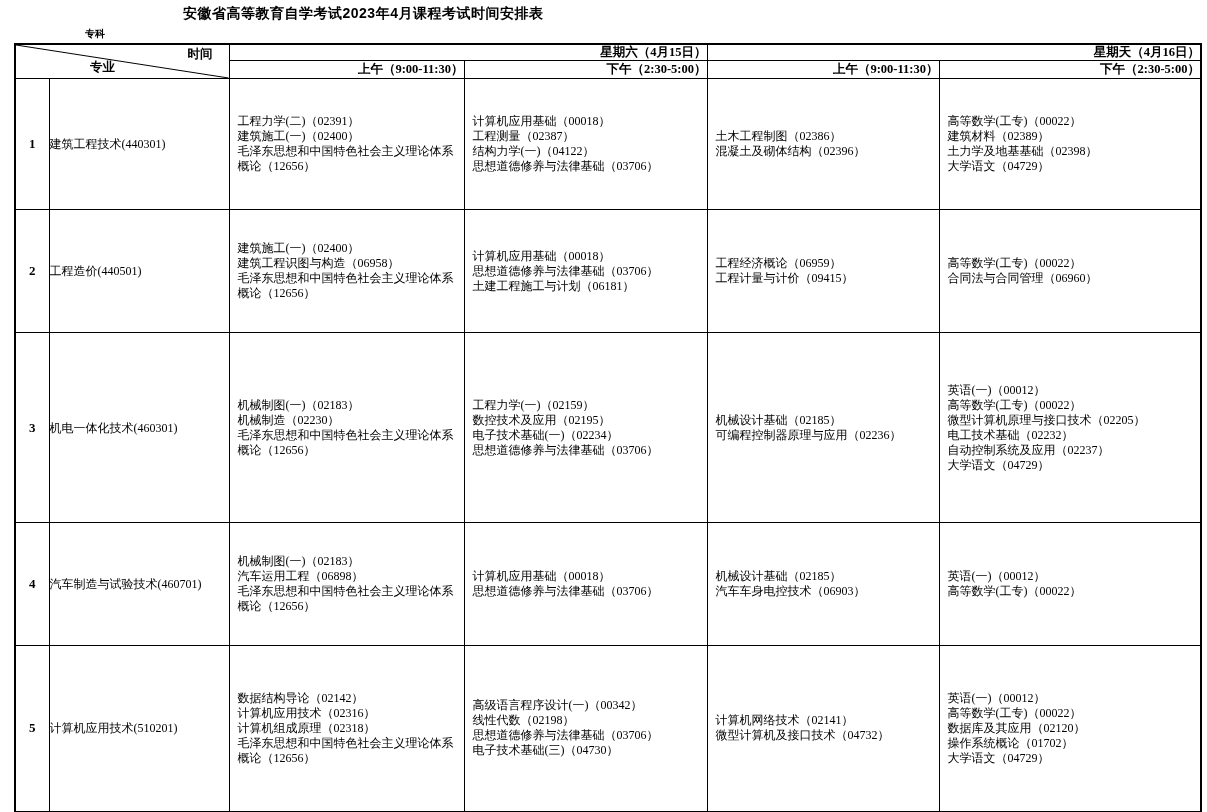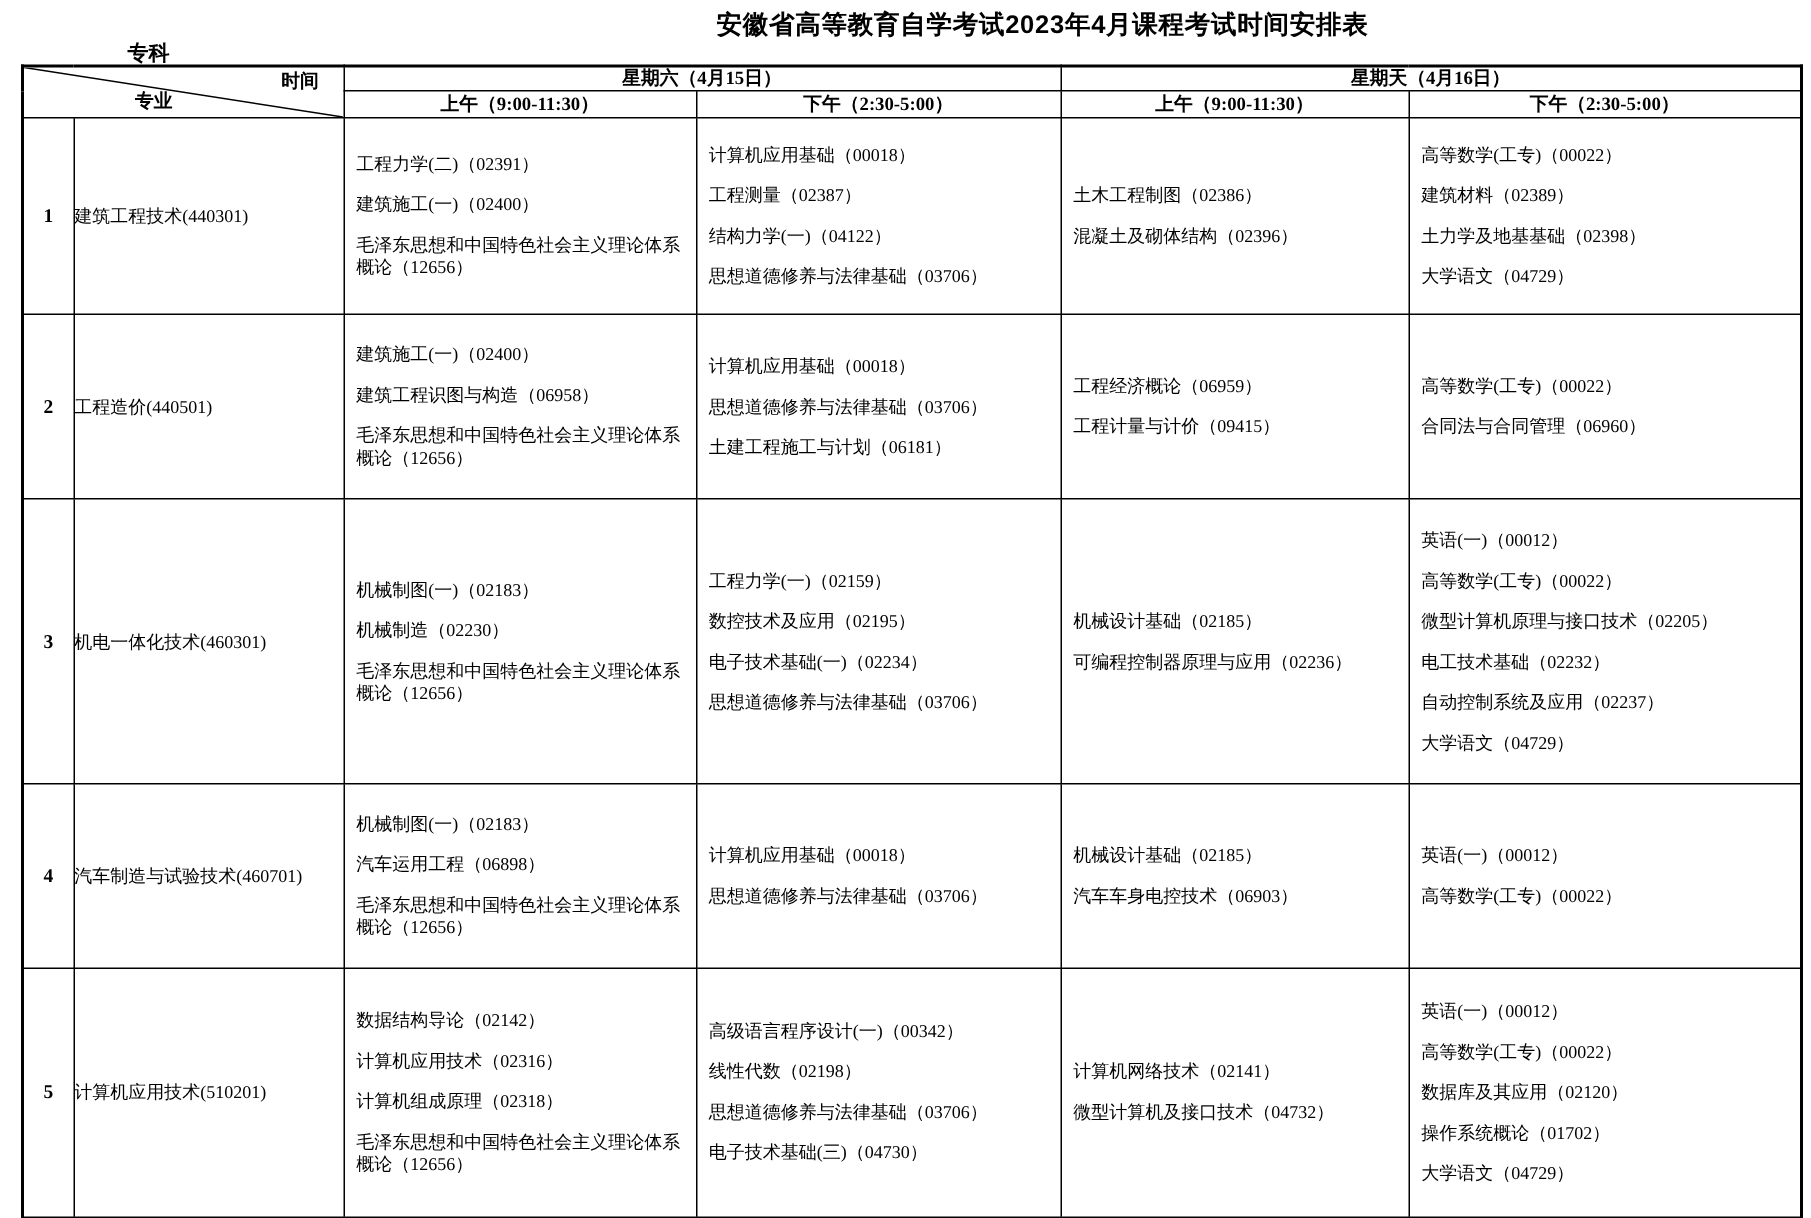--- a/index.html
+++ b/index.html
@@ -3,60 +3,60 @@
 <meta charset="utf-8">
 <style>
   html,body{margin:0;padding:0;}
   body{
     width:1207px;height:812px;position:relative;background:#ffffff;
     font-family:"Liberation Serif","DejaVu Serif",serif;color:#000;
     overflow:hidden;
   }
   .page-title{
     position:absolute;top:5px;left:183px;right:0;
-    text-align:center;font-size:17px;font-weight:bold;
+    font-size:14px;font-weight:bold;
     font-family:"Liberation Sans","DejaVu Sans",sans-serif;
     letter-spacing:0.5px;
   }
   .section-label{
     position:absolute;top:27px;left:85px;
-    font-size:14px;font-weight:bold;
+    font-size:10px;font-weight:bold;
     font-family:"Liberation Sans","DejaVu Sans",sans-serif;
   }
   table.schedule{
     position:absolute;left:14px;top:43px;width:1186px;
     border-collapse:collapse;table-layout:fixed;
     border:2px solid #000;
   }
   table.schedule td{border:1px solid #000;padding:0;overflow:hidden;}
   .corner-cell{position:relative;}
   .corner-cell svg{position:absolute;left:0;top:0;width:100%;height:100%;display:block;}
   .corner-major{
     position:absolute;left:74px;bottom:2px;
     font-weight:bold;font-size:12.5px;margin-top:33px;
   }
   .corner-time{
     position:absolute;right:16px;top:1px;
     font-weight:bold;font-size:12.5px;
   }
   .day-header,.session-header{
-    font-weight:bold;font-size:12.5px;text-align:center;
+    font-weight:bold;font-size:12.5px;text-align:right;
     line-height:15px;white-space:nowrap;
   }
   .cell-no{
     text-align:center;font-weight:bold;font-size:13px;vertical-align:middle;
   }
   .cell-major{
     font-weight:normal;font-size:12px;vertical-align:middle;
     padding-left:5px;line-height:16px;
   }
   .cell-courses{vertical-align:middle;}
   .courses{
     display:flex;flex-direction:column;justify-content:center;
-    gap:12px;padding:6px 6px 6px 8px;height:100%;box-sizing:border-box;
+    padding:6px 6px 6px 8px;height:100%;box-sizing:border-box;
   }
   .course{font-size:12px;line-height:15px;}
 </style>
 </head>
 <body>
 
 <div class="page-title">安徽省高等教育自学考试2023年4月课程考试时间安排表</div>
 <div class="section-label">专科</div>
 
 <table class="schedule">

